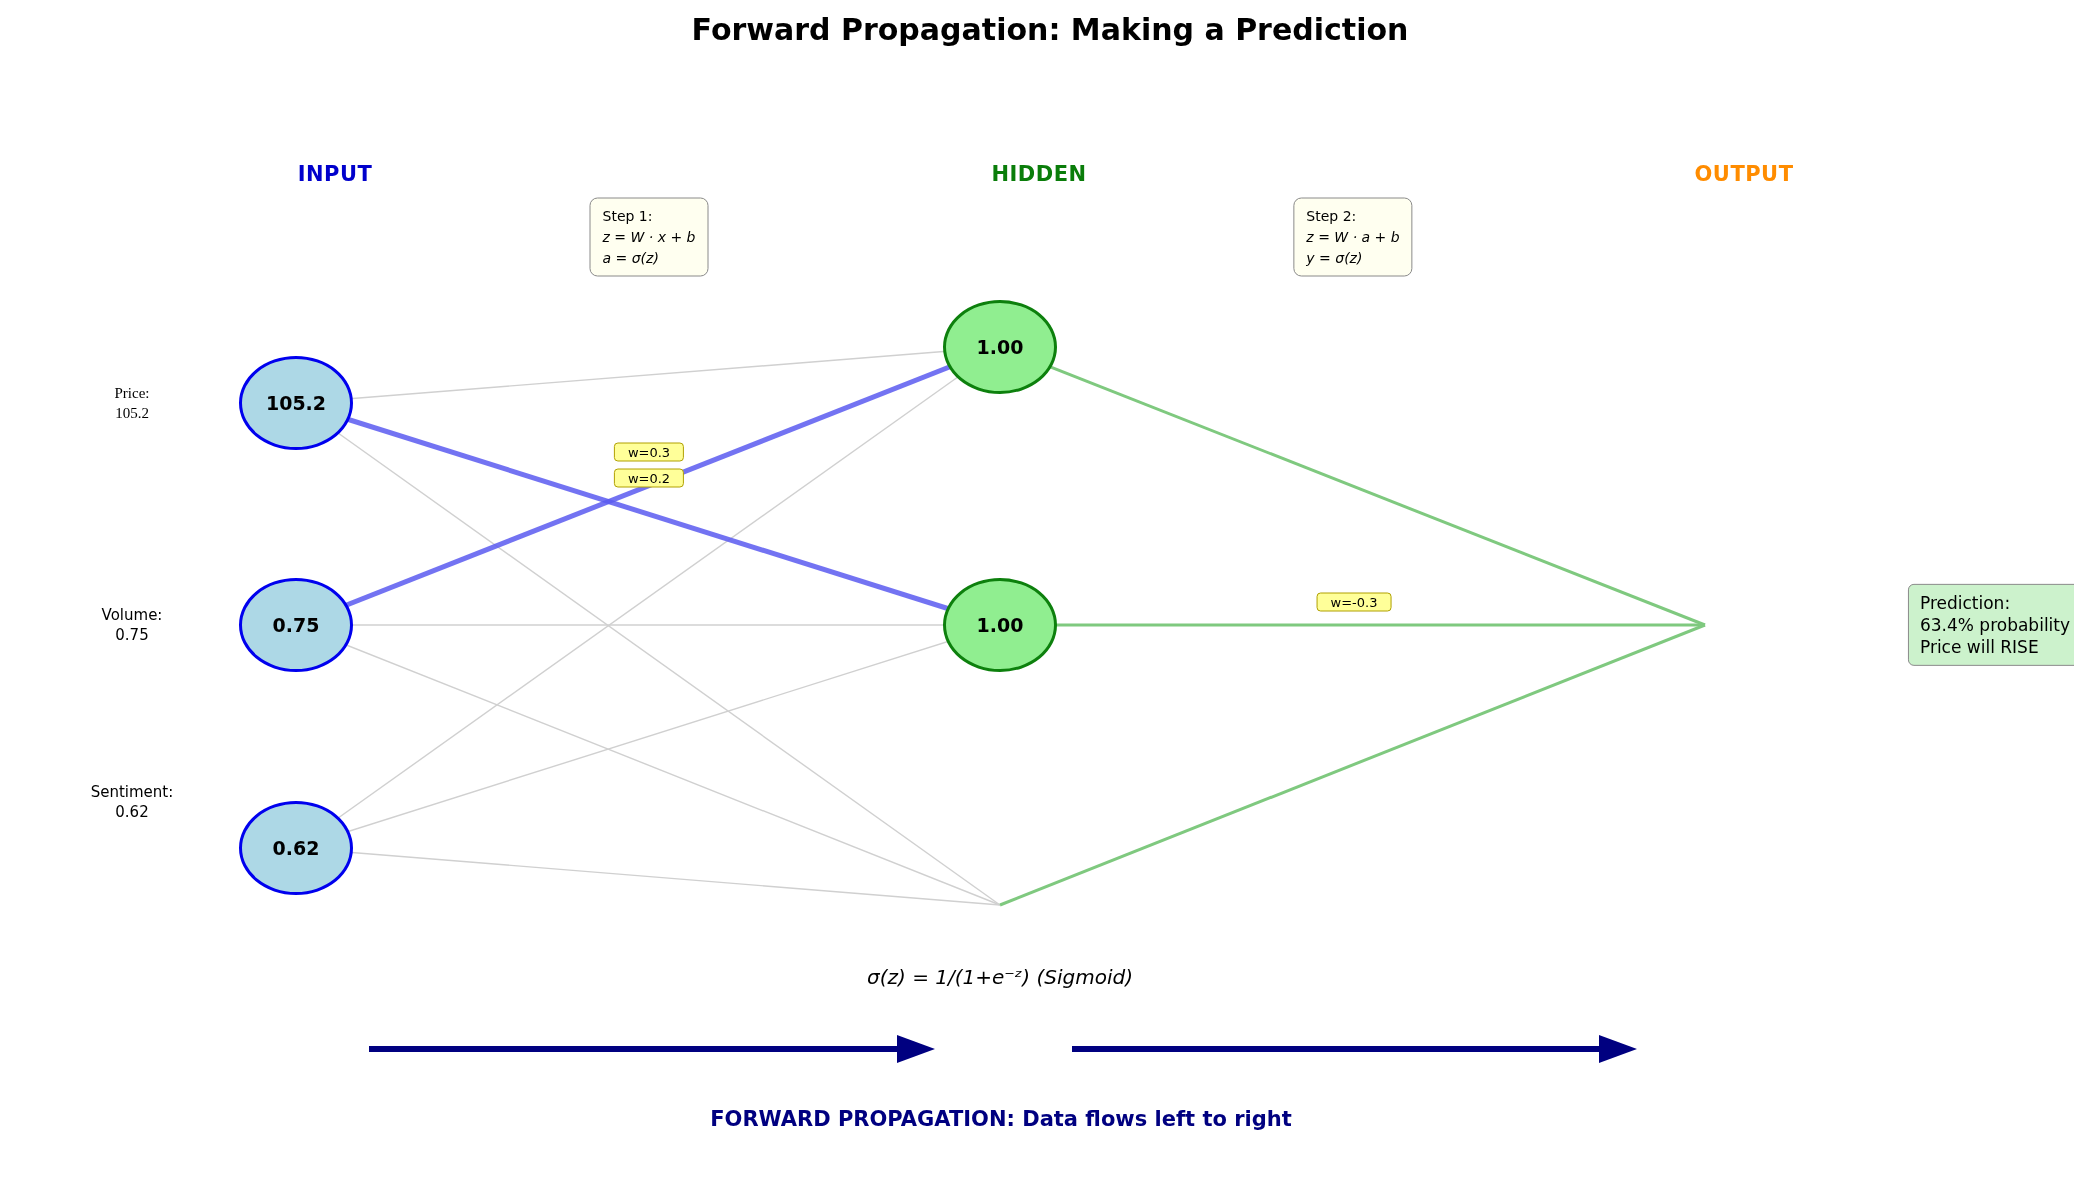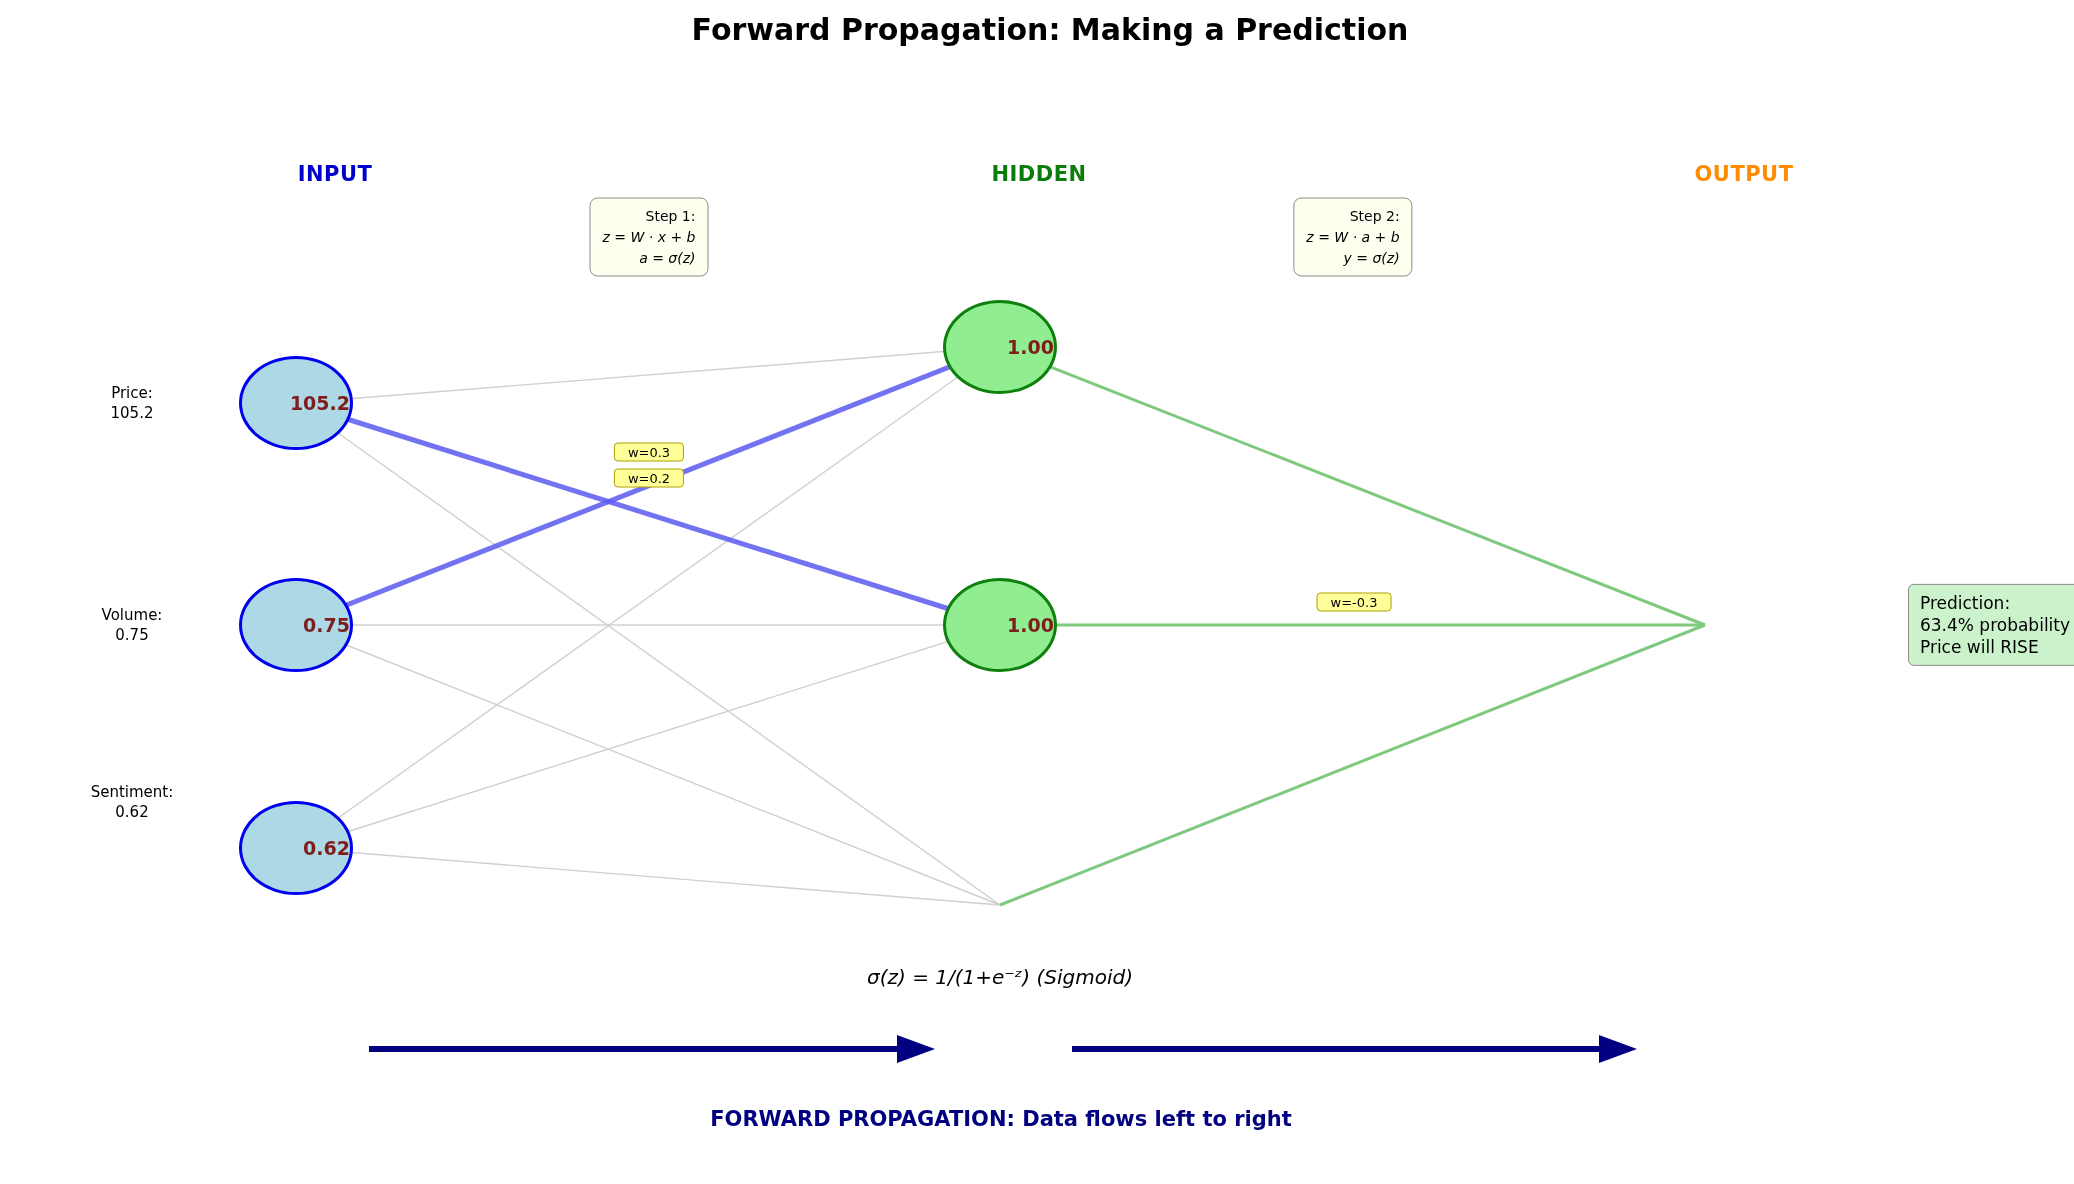--- a/index.html
+++ b/index.html
@@ -9,28 +9,28 @@
   .abs { position: absolute; transform: translate(-50%, -50%); }
 
   .title { font-size: 30px; font-weight: bold; color: #000; white-space: nowrap; }
   .layer-label { font-size: 21px; font-weight: bold; white-space: nowrap; letter-spacing: 0.5px; margin-left: 39px; }
   .layer-input  { color: #0000cc; }
   .layer-hidden { color: #0a7d0a; }
   .layer-output { color: #ff8c00; }
 
   .side-label { font-size: 15px; color: #000; text-align: center; line-height: 1.35; white-space: nowrap; }
 
-  .node { display: flex; align-items: center; justify-content: flex-end; border-radius: 50%;
-          font-weight: bold; font-size: 19px; color: #7f1d1d; }
+  .node { display: flex; align-items: center; justify-content: center; border-radius: 50%;
+          font-weight: bold; font-size: 19px; color: #000000; }
   .node.input  { width: 114px; height: 94px;  background: #add8e6; border: 3px solid #0000ee; }
   .node.hidden { width: 114px; height: 94px;  background: #90ee90; border: 3px solid #0d800d; }
   .node.output { width: 148px; height: 124px; background: #ffa500; border: 3px solid #ff8c00; font-size: 22px; }
 
   .step-box { background: #fffff0; border: 1.5px solid #8a8a8a; border-radius: 8px;
-              padding: 7px 12px; font-size: 14px; text-align: right; line-height: 1.5;
+              padding: 7px 12px; font-size: 14px; text-align: left; line-height: 1.5;
               white-space: nowrap; color: #000; }
   .step-box .math { font-style: italic; }
 
   .chip { background: #ffff99; border: 1px solid #b0a000; border-radius: 4px;
           padding: 1px 13px; font-size: 13px; color: #000; white-space: nowrap; }
 
   .note { font-size: 20px; font-style: italic; color: #000; white-space: nowrap; }
 
   .pred-box { background: #ccf2cc; border: 1.5px solid #8a8a8a; border-radius: 6px;
               padding: 7px 11px; font-size: 17px; line-height: 1.3; text-align: left;
@@ -76,21 +76,21 @@
     <div>Step 1:</div>
     <div class="math">z = W · x + b</div>
     <div class="math">a = σ(z)</div>
   </div>
   <div class="abs step-box" style="left:1353px; top:237px;">
     <div>Step 2:</div>
     <div class="math">z = W · a + b</div>
     <div class="math">y = σ(z)</div>
   </div>
 
-  <div class="abs side-label" style="left:132px; top:403px;">
+  <div class="abs side-label" style="left:132px; top:403px;font-family:Liberation Serif, serif;">
     <div>Price:</div>
     <div>105.2</div>
   </div>
   <div class="abs side-label" style="left:132px; top:625px;">
     <div>Volume:</div>
     <div>0.75</div>
   </div>
   <div class="abs side-label" style="left:132px; top:802px;">
     <div>Sentiment:</div>
     <div>0.62</div>

